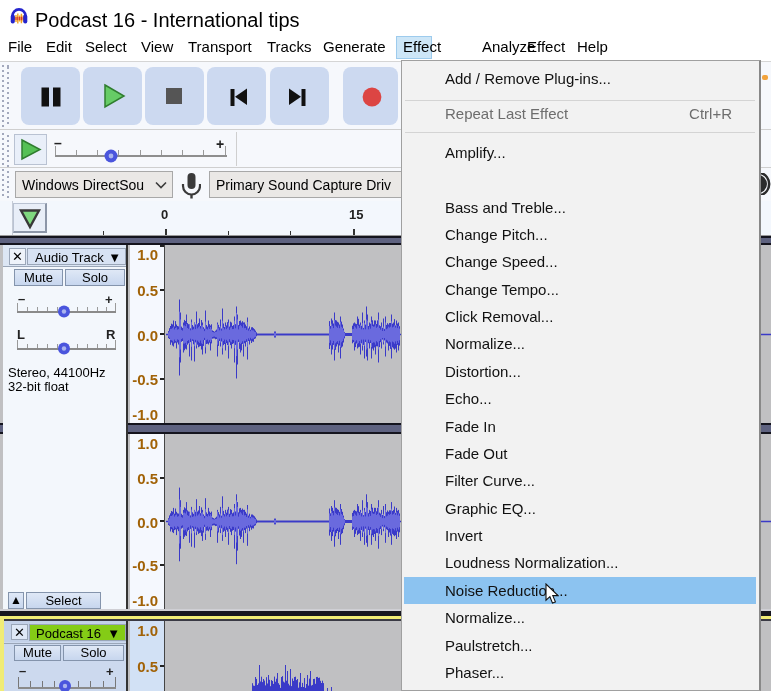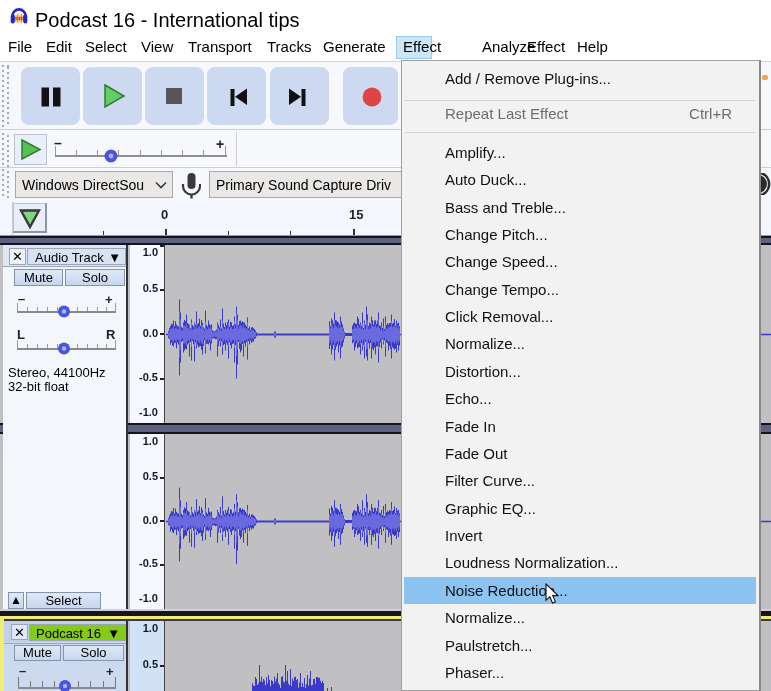--- a/index.html
+++ b/index.html
@@ -29,21 +29,21 @@
 #timeline { position:absolute; left:0; top:201px; width:100%; height:35px; background:#f3f7fd; }
 #timeline .num { position:absolute; top:6px; font-size:13px; font-weight:bold; color:#222; }
 #timeline .tick { position:absolute; bottom:0; width:1px; height:5px; background:#333; }
 #timeline .tickM { position:absolute; bottom:0; width:2px; height:7px; background:#333; }
 
 
 #tracks { position:absolute; left:0; top:236px; width:100%; height:455px; background:#c0c0c2; }
 .slateband { position:absolute; left:0; width:100%; background:#5e6280; border-top:2px solid #14141e; border-bottom:2px solid #14141e; }
 .panel { position:absolute; left:3px; width:125px; background:#f3f7fc; }
 .pbtn { position:absolute; background:linear-gradient(#dfe8f6,#c7d6ee); border:1px solid #8494ac; font-size:13px; color:#000; text-align:center; }
-.rlab { position:absolute; right:6px; font-size:11px; font-weight:bold; color:#0f172a; }
+.rlab { position:absolute; right:6px; font-size:15px; font-weight:bold; color:#a16207; }
 .rtick { position:absolute; right:0; width:4px; height:2px; background:#222; }
 
 
 #dmenu { position:absolute; left:401px; top:60px; width:360px; height:631px; background:#f2f2f2; border:1px solid #a0a0a0; border-right:2px solid #888; }
 .mi { position:absolute; left:2px; right:3px; height:27px; line-height:27px; padding-left:41px; font-size:15px; color:#111; }
 .mi.hl { background:#8cc3f0; }
 .mi.dis { color:#6d6d6d; }
 .msep { position:absolute; left:3px; right:4px; height:1px; background:#d4d4d4; }
 .mshort { position:absolute; right:24px; font-size:15px; color:#6d6d6d; }
 </style></head>
@@ -281,21 +281,20 @@
     <path d="M252.5 691V683.2M253.5 691V685.6M254.5 691V685.9M255.5 691V677.0M256.5 691V678.9M257.5 691V685.0M258.5 691V683.4M259.5 691V665.0M260.5 691V681.5M261.5 691V676.7M262.5 691V682.1M263.5 691V679.0M264.5 691V680.6M265.5 691V685.4M266.5 691V677.2M267.5 691V683.5M268.5 691V675.0M269.5 691V679.8M270.5 691V686.2M271.5 691V680.1M272.5 691V681.0M273.5 691V683.9M274.5 691V676.6M275.5 691V681.7M276.5 691V678.7M277.5 691V673.0M278.5 691V683.2M279.5 691V684.8M280.5 691V687.9M281.5 691V677.0M282.5 691V676.1M283.5 691V681.6M284.5 691V682.5M285.5 691V665.0M286.5 691V680.7M287.5 691V671.0M288.5 691V683.7M289.5 691V685.4M290.5 691V669.0M291.5 691V686.1M292.5 691V678.5M293.5 691V680.9M294.5 691V677.0M295.5 691V676.7M296.5 691V680.1M297.5 691V679.0M298.5 691V687.7M299.5 691V682.3M300.5 691V673.0M301.5 691V687.0M302.5 691V682.9M303.5 691V687.0M304.5 691V678.0M305.5 691V687.9M306.5 691V684.0M307.5 691V675.0M308.5 691V685.6M309.5 691V678.6M310.5 691V671.0M311.5 691V685.5M312.5 691V684.9M313.5 691V679.0M314.5 691V678.8M315.5 691V683.8M316.5 691V677.0M317.5 691V676.9M318.5 691V678.0M319.5 691V677.6M320.5 691V680.8M321.5 691V683.0M322.5 691V680.7M323.5 691V683.1M327.5 691V688M331.5 691V687" stroke="#3a3ac8" stroke-width="1"></path>
   </svg>
 </div>
 
 <div id="dmenu">
   <div class="mi" style="top:4px">Add / Remove Plug-ins...</div>
   <div class="msep" style="top:39px"></div>
   <div class="mi dis" style="top:39px">Repeat Last Effect<span class="mshort">Ctrl+R</span></div>
   <div class="msep" style="top:71px"></div>
   <div class="mi" style="top:77.8px">Amplify...</div>
-<div class="mi" style="top:105.2px">Auto Duck...</div>
 <div class="mi" style="top:132.6px">Bass and Treble...</div>
 <div class="mi" style="top:160.0px">Change Pitch...</div>
 <div class="mi" style="top:214.7px">Change Tempo...</div>
 <div class="mi" style="top:187.3px">Change Speed...</div>
 <div class="mi" style="top:242.1px">Click Removal...</div>
 <div class="mi" style="top:269.4px">Normalize...</div>
 <div class="mi" style="top:296.8px">Distortion...</div>
 <div class="mi" style="top:324.2px">Echo...</div>
 <div class="mi" style="top:351.6px">Fade In</div>
 <div class="mi" style="top:378.9px">Fade Out</div>

